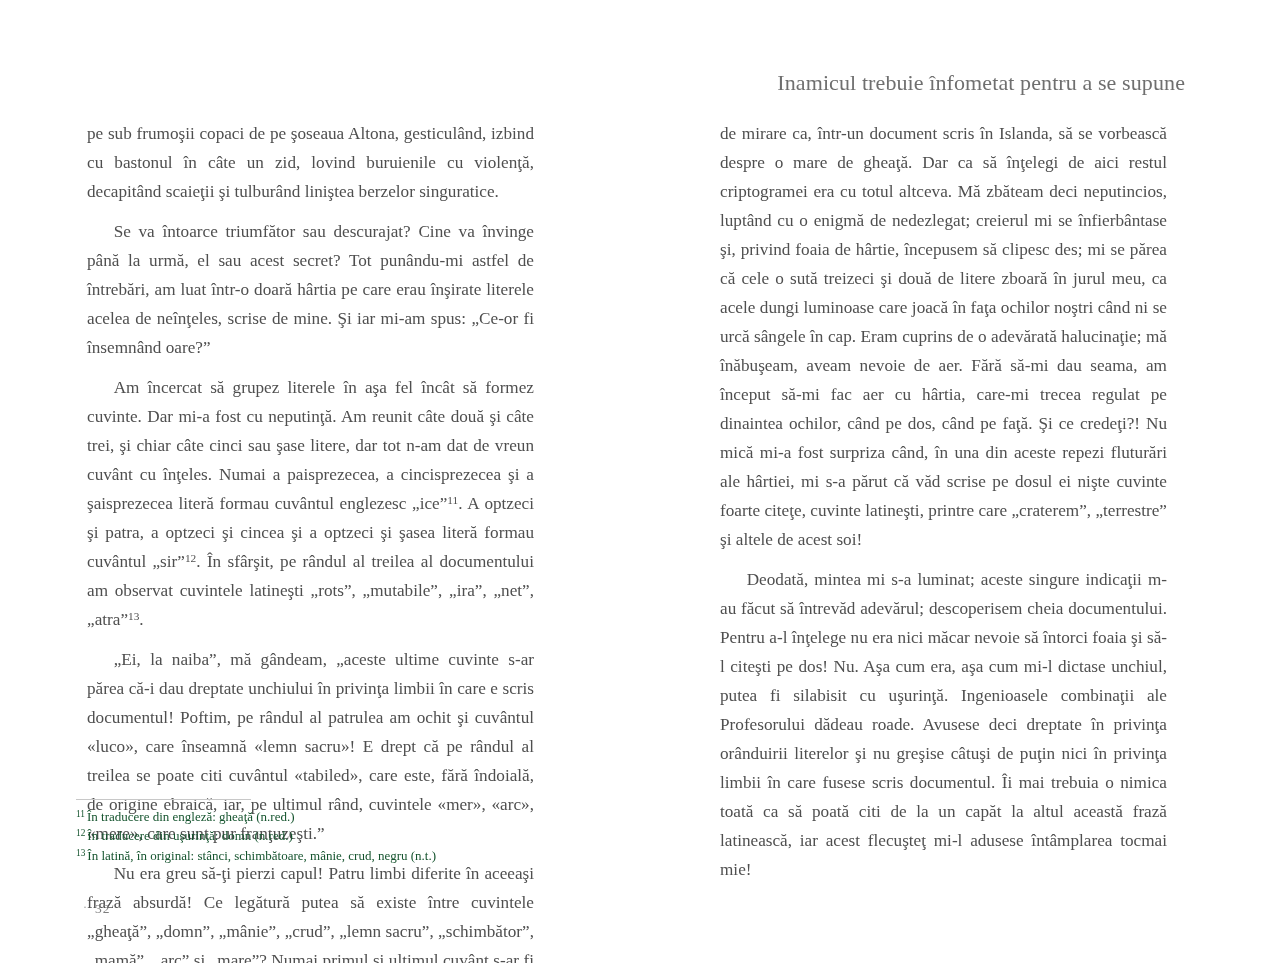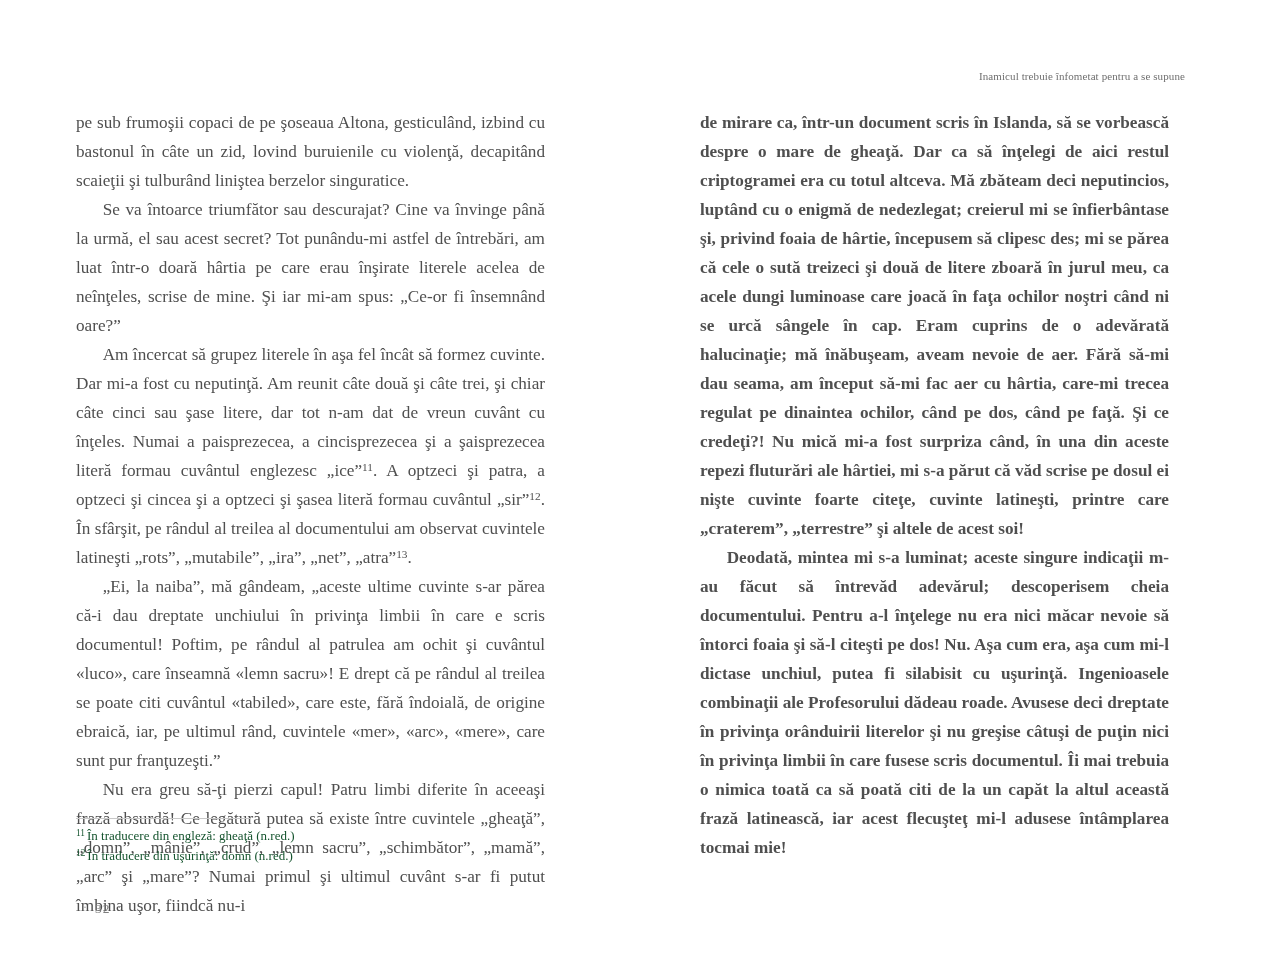--- a/index.html
+++ b/index.html
@@ -30,47 +30,46 @@
   }
   .page-left  { left: 0; }
   .page-right { left: 640px; }
 
   .running-head {
     position: absolute;
     top: 70px;
     left: 76px;
     right: 95px;
     text-align: right;
-    font-size: 11px;
+    font-size: 22px;
     color: #6f6f6f;
     letter-spacing: 0.1px;
     white-space: nowrap;
   }
 
   .textblock {
     position: absolute;
     top: 108px;
     font-size: 17.2px;
     line-height: 29px;
     text-align: justify;
     text-justify: inter-word;
     color: #4f4f4f;
   }
   .page-left .textblock {
     left: 76px;
     width: 469px;
   }
   .page-right .textblock {
-    left: 60px;
+    left: 69px;
     width: 469px;
-    font-weight: bold;
   }
 
   .textblock p {
-    margin: 0;
+    margin: 11px;
     text-indent: 1.55em;
   }
   .textblock p.noindent {
     text-indent: 0;
   }
   .textblock p:last-child {
     text-align: justify;
   }
 
   sup.fnref {
@@ -135,20 +134,21 @@
       <p>Se va întoarce triumfător sau descurajat? Cine va învinge până la urmă, el sau acest secret? Tot punându-mi astfel de întrebări, am luat într-o doară hârtia pe care erau înşirate literele acelea de neînţeles, scrise de mine. Şi iar mi-am spus: „Ce-or fi însemnând oare?”</p>
       <p><span>Am încercat să grupez literele în aşa fel încât să formez cuvinte. Dar mi-a fost cu neputinţă. Am reunit câte două şi câte trei, şi chiar câte cinci sau şase litere, dar tot n-am dat de vreun cuvânt cu înţeles. Numai a paisprezecea, a cincisprezecea şi a şaisprezecea literă formau cuvântul englezesc „ice”</span><sup class="fnref">11</sup><span>. A optzeci şi patra, a optzeci şi cincea şi a optzeci şi şasea literă formau cuvântul „sir”</span><sup class="fnref">12</sup><span>. În sfârşit, pe rândul al treilea al documentului am observat cuvintele latineşti „rots”, „mutabile”, „ira”, „net”, „atra”</span><sup class="fnref">13</sup><span>.</span></p>
       <p>„Ei, la naiba”, mă gândeam, „aceste ultime cuvinte s-ar părea că-i dau dreptate unchiului în privinţa limbii în care e scris documentul! Poftim, pe rândul al patrulea am ochit şi cuvântul «luco», care înseamnă «lemn sacru»! E drept că pe rândul al treilea se poate citi cuvântul «tabiled», care este, fără îndoială, de origine ebraică, iar, pe ultimul rând, cuvintele «mer», «arc», «mere», care sunt pur franţuzeşti.”</p>
       <p>Nu era greu să-ţi pierzi capul! Patru limbi diferite în aceeaşi frază absurdă! Ce legătură putea să existe între cuvintele „gheaţă”, „domn”, „mânie”, „crud”, „lemn sacru”, „schimbător”, „mamă”, „arc” şi „mare”? Numai primul şi ultimul cuvânt s-ar fi putut îmbina uşor, fiindcă nu-i</p>
     </div>
 
     <div class="footnotes">
       <div class="fn-rule"></div>
       <p class="fn"><sup>11</sup><span>În traducere din engleză: gheaţă (n.red.)</span></p>
       <p class="fn"><sup>12</sup><span>În traducere din uşurinţă: domn (n.red.)</span></p>
+      <p class="fn"><sup>13</sup><span>În latină, în original: stânci, schimbătoare, mânie, crud, negru (n.t.)</span></p>
     </div>
 
     <div class="folio"><span class="dot">·</span><span>32</span><span class="dot">·</span></div>
   </div>
 
   <div class="page page-right">
 
     <div class="running-head">Inamicul trebuie înfometat pentru a se supune</div>
 
     <div class="textblock">

